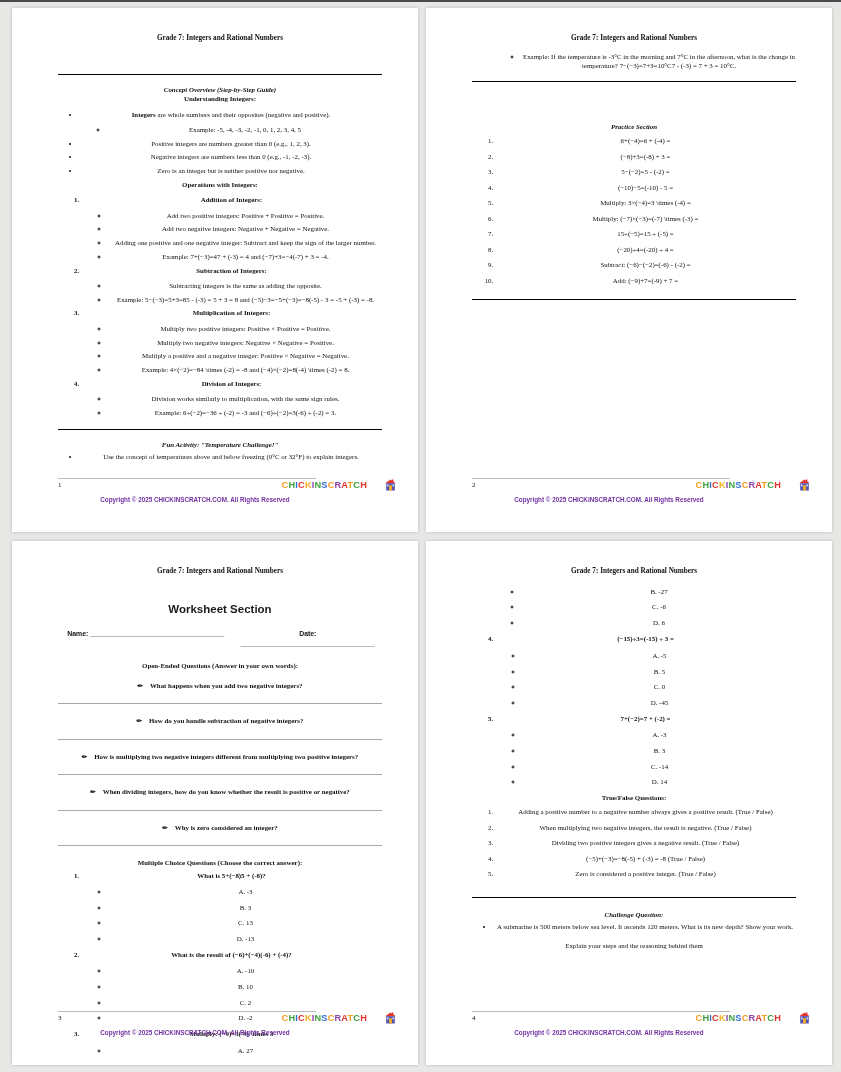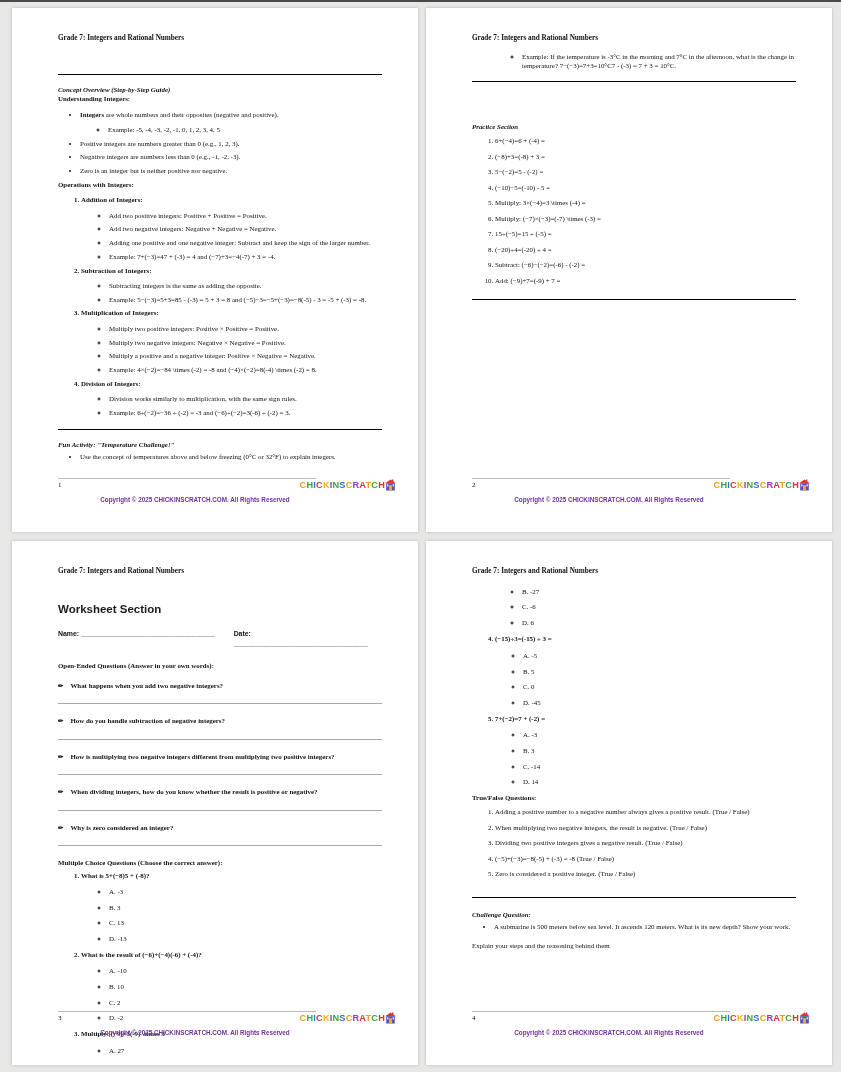--- a/index.html
+++ b/index.html
@@ -11,21 +11,21 @@
   .top-strip{position:absolute;left:0;top:0;width:841px;height:2px;background:#4a4a4a;}
   .page{
     position:absolute;width:406px;height:524px;background:#ffffff;
     box-shadow:0 0 3px rgba(0,0,0,.20);
   }
   .p1{left:12px;top:8px;} .p2{left:426px;top:8px;}
   .p3{left:12px;top:541px;} .p4{left:426px;top:541px;}
   .content{
     position:absolute;left:0;top:0;right:0;bottom:0;
     padding:26px 36px 0 46px;
-    font-size:6.9px;line-height:9.5px;
+    font-size:6.9px;line-height:9.5px;text-align:center;
   }
   .doc-title{font-weight:bold;font-size:7.2px;}
   .hr-thick{border:none;border-top:1.5px solid #000;margin:0;}
   .bi{font-weight:bold;font-style:italic;}
   .b{font-weight:bold;}
   ul,ol{margin:0;}
   li{margin-bottom:4.2px;}
   ul.b1{list-style:disc;padding-left:22px;margin-top:6px;}
   ul.b2{list-style:circle;padding-left:28px;margin-top:6px;font-weight:normal;}
   ul.b2.standalone{padding-left:50px;}
@@ -34,21 +34,21 @@
   ol.num ul{font-weight:normal;}
   ol.plain{list-style:decimal;padding-left:23px;margin-top:5px;}
   ol.plain>li{font-weight:normal;margin-bottom:6px;}
   ul.opts{list-style:circle;padding-left:28px;margin-top:7px;}
   ul.opts>li{margin-bottom:6.2px;}
   ul.opts.standalone{padding-left:50px;margin-top:2px;}
   
   .f-line{position:absolute;left:46px;top:470px;width:258px;border-top:1px solid #bcbcbc;}
   .f-pageno{position:absolute;left:46px;top:473px;font-size:7px;font-family:"Liberation Serif",serif;}
   .f-logo{
-    position:absolute;right:22px;top:471px;display:flex;align-items:center;gap:0;
+    position:absolute;right:22px;top:471px;display:flex;align-items:center;gap:18px;
     font-family:"Liberation Sans",sans-serif;font-weight:bold;font-size:9.2px;letter-spacing:.2px;
   }
   .f-copy{
     position:absolute;left:0;right:40px;top:488px;text-align:center;
     font-family:"Liberation Sans",sans-serif;font-weight:bold;font-size:6.3px;color:#7030a0;
   }
   
   .ws-heading{font-family:"Liberation Sans",sans-serif;font-weight:bold;font-size:11.5px;
     color:#1a1a1a;margin:28px 0 15px;}
   .name-row{font-family:"Liberation Sans",sans-serif;font-weight:bold;font-size:6.9px;

